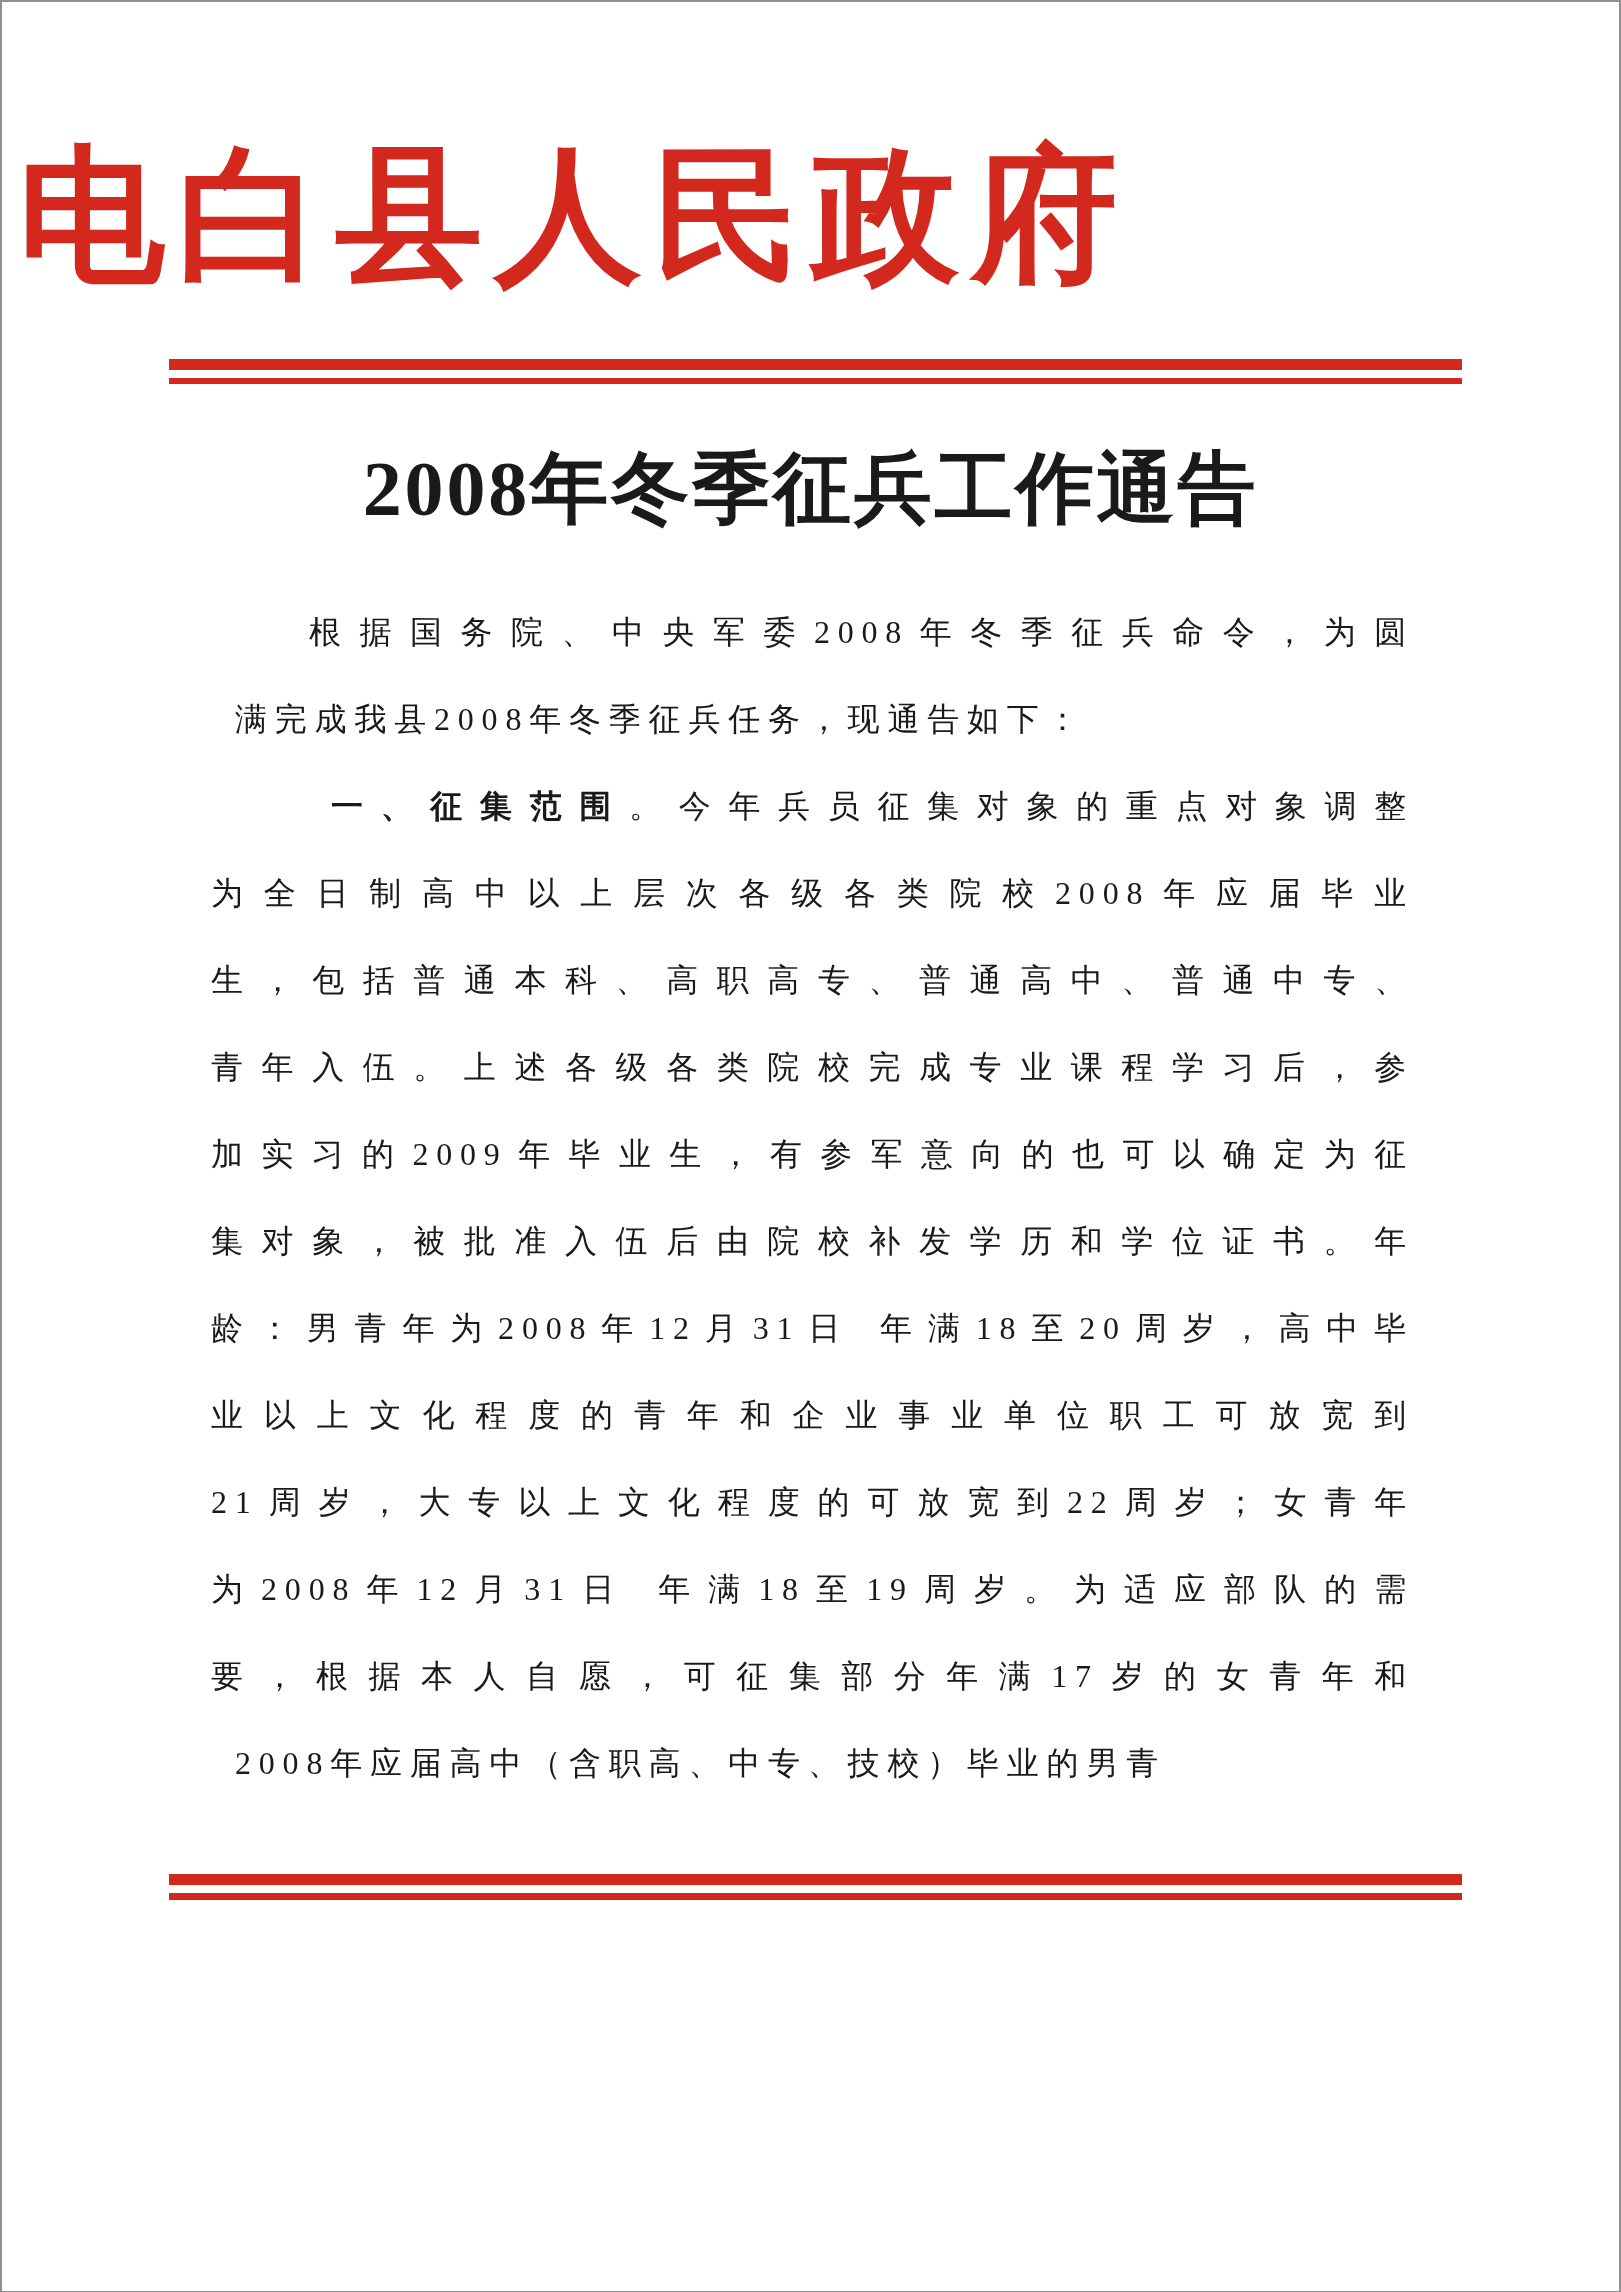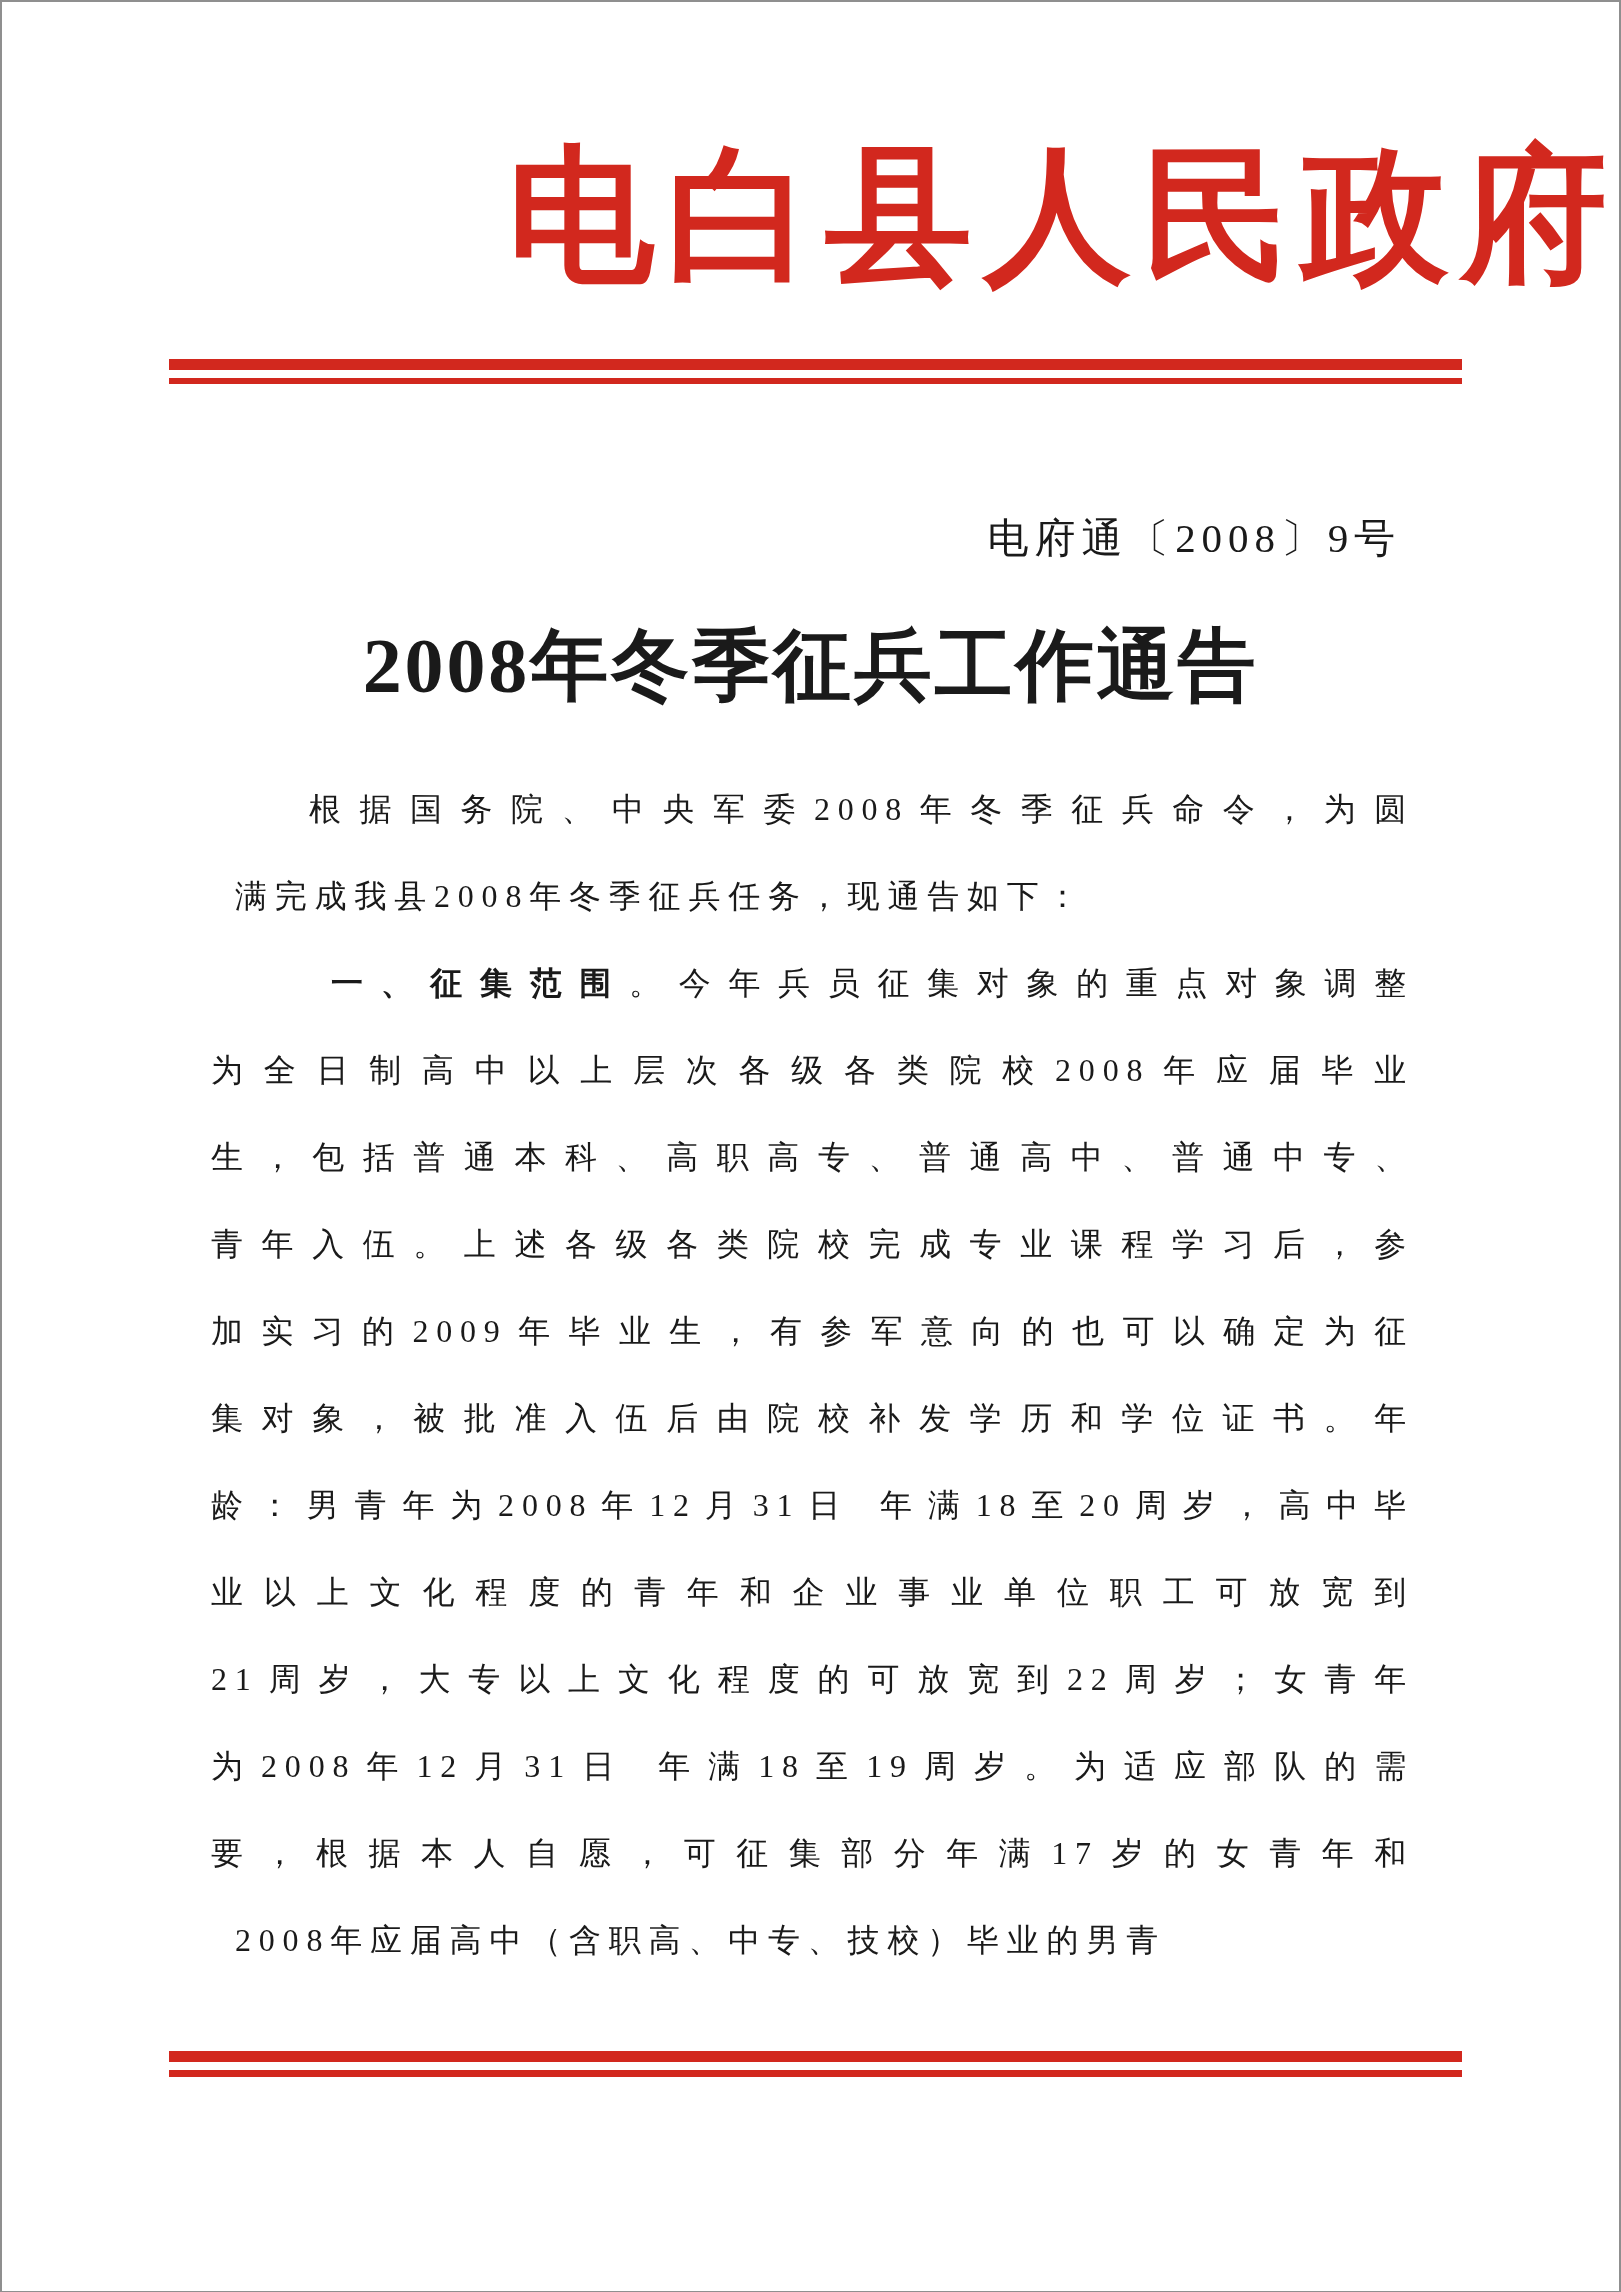--- a/index.html
+++ b/index.html
@@ -12,21 +12,21 @@
   .page {
     box-sizing: border-box;
     width: 1621px; height: 2293px;
     border: 2px solid var(--page-border, #8f8f8f);
     background: var(--paper, #ffffff);
     overflow: hidden;
   }
   
   .masthead {
     margin-top: 106px;
-    text-align: right;
+    text-align: left;
     font-size: 147px;
     line-height: 218px;
     font-weight: bold;
     letter-spacing: 11.8px;
     color: var(--red, #d2281e);
     white-space: nowrap;
     padding-left: 16px;
   }
   
   .double-rule { margin-left: 167px; margin-right: 157px; }
@@ -84,21 +84,20 @@
 <div class="page">
 
   <div class="masthead">电白县人民政府</div>
 
   <div class="double-rule rule-top">
     <div class="bar-thick"></div>
     <div class="bar-gap"></div>
     <div class="bar-thin"></div>
   </div>
 
-  <div class="doc-number">电府通〔2008〕9号</div>
 
   <div class="doc-title">2008年冬季征兵工作通告</div>
 
   <div class="body-text">
       <div class="line indent"><span>根据国务院、中央军委2008年冬季征兵命令，为圆</span></div>
       <div class="line para-end"><span>满完成我县2008年冬季征兵任务，现通告如下：</span></div>
       <div class="line indent"><span class="hd">一、征集范围</span><span>。今年兵员征集对象的重点对象调整</span></div>
       <div class="line"><span>为全日制高中以上层次各级各类院校2008年应届毕业</span></div>
       <div class="line"><span>生，包括普通本科、高职高专、普通高中、普通中专、</span></div>
       <div class="line"><span>青年入伍。上述各级各类院校完成专业课程学习后，参</span></div>

